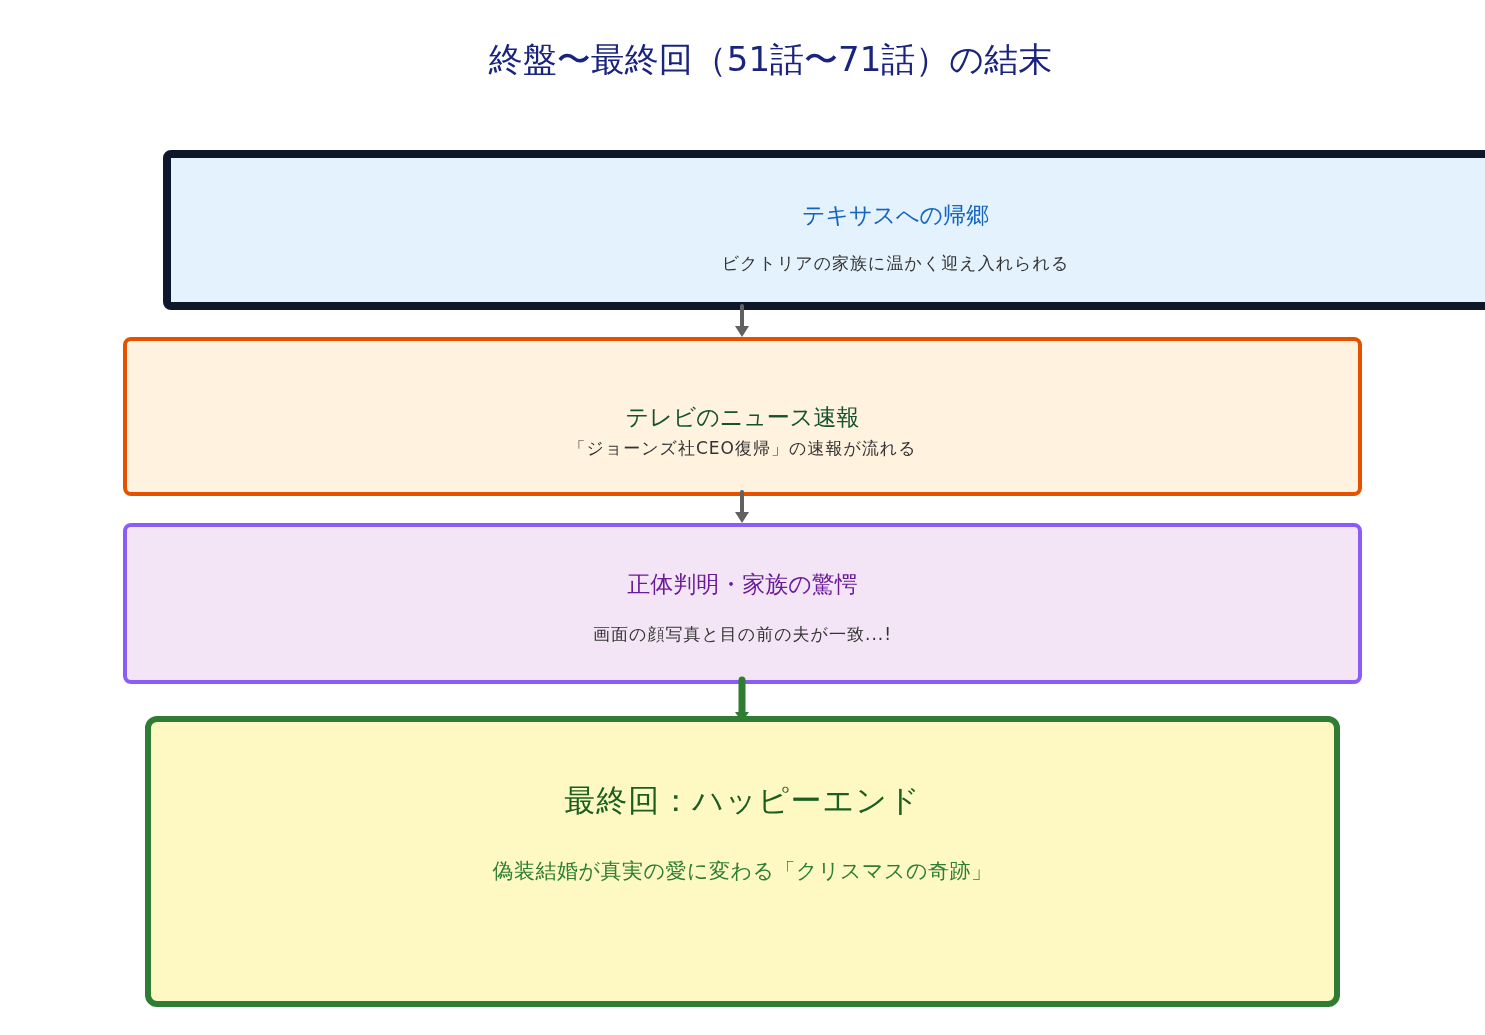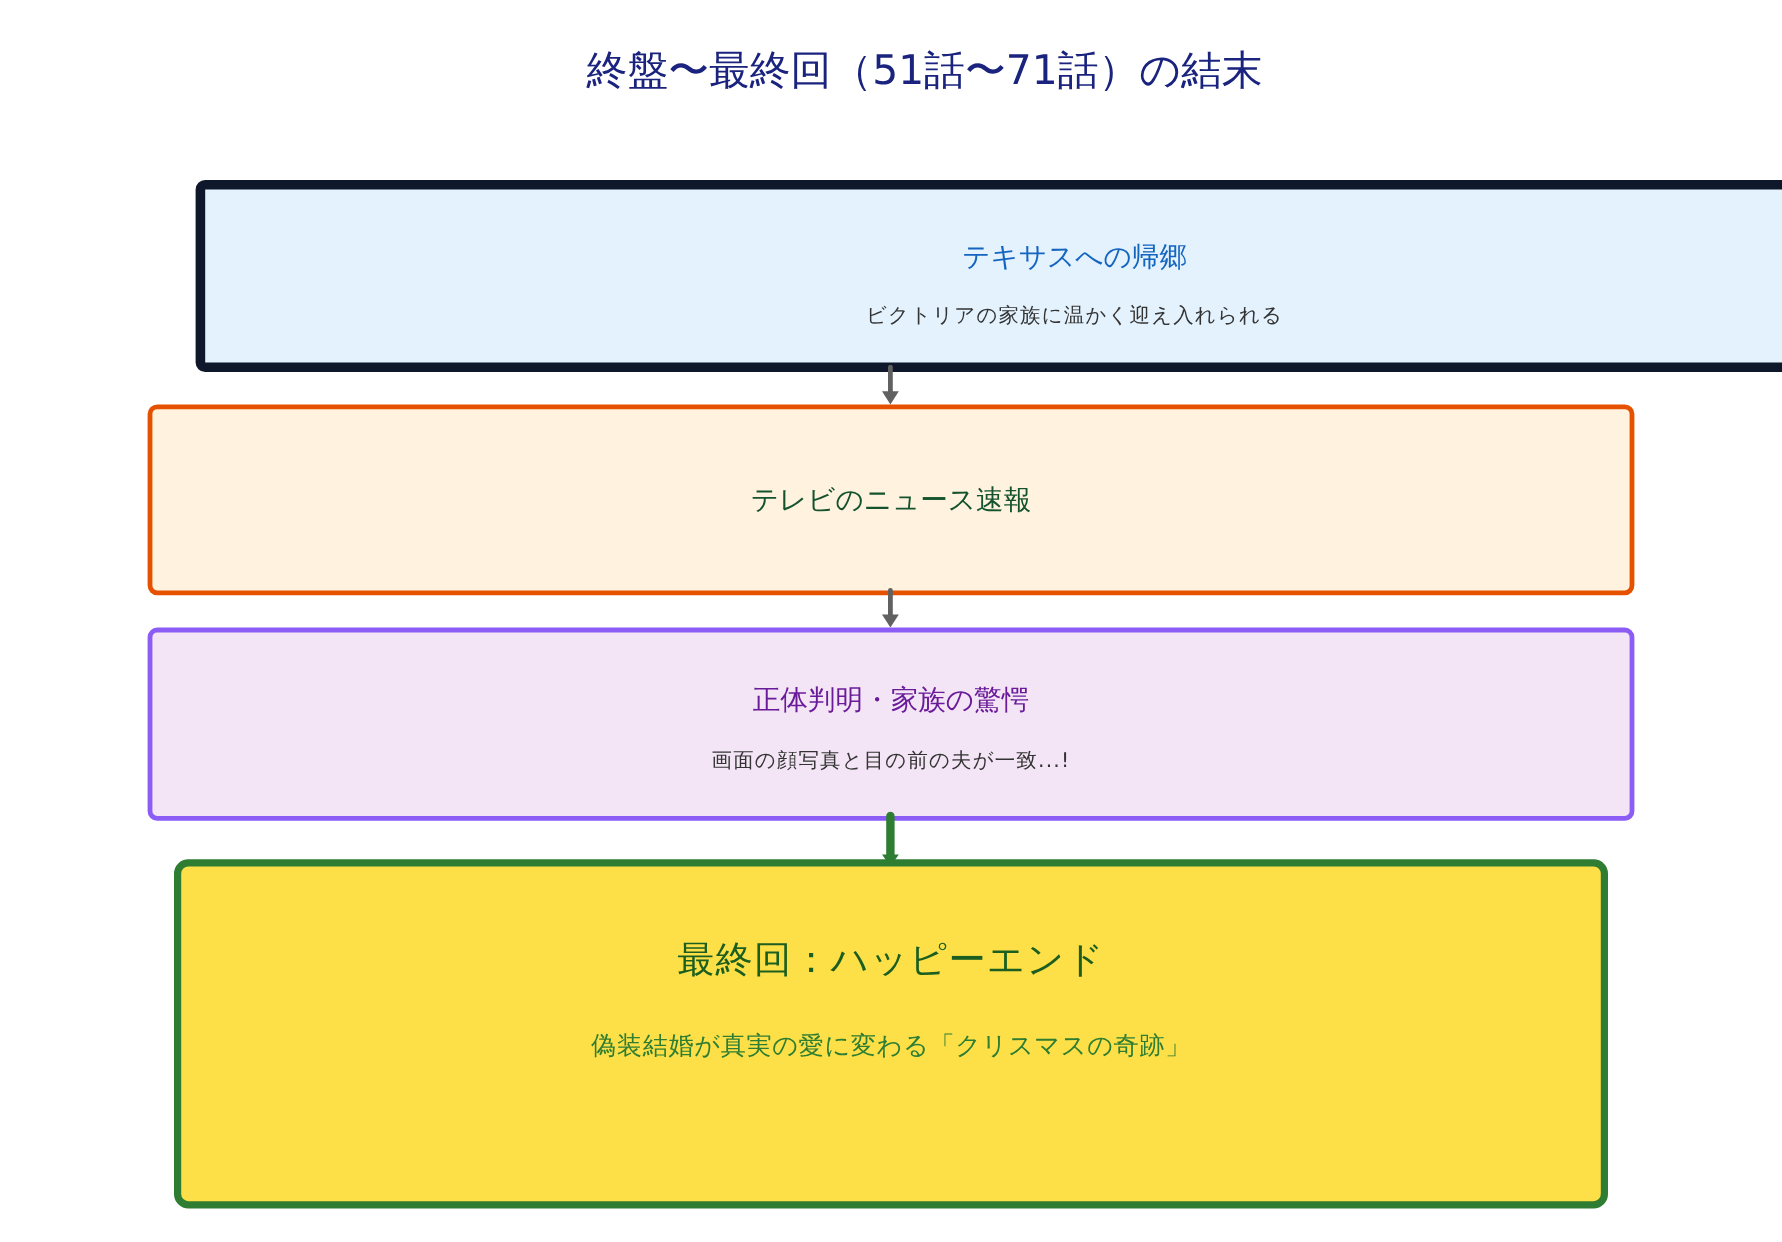--- a/index.html
+++ b/index.html
@@ -4,21 +4,21 @@
 <style>
   html, body { margin:0; padding:0; background:#ffffff; }
   body { width:1485px; height:1035px; position:relative; overflow:hidden;
          font-family: "DejaVu Sans", "Liberation Sans", sans-serif; }
   .title { position:absolute; left:0; top:36px; width:1485px; text-align:center;
            font-size:34px; color:#1A237E; line-height:46px;padding-left:28px; }
   .box { position:absolute; box-sizing:border-box; border-radius:8px; text-align:center; }
   .b1 { left:123px; top:150px; width:1465px; height:160px; border:8px solid #0f172a; background:#E3F2FD;margin-left:40px; }
   .b2 { left:123px; top:337px; width:1239px; height:159px; border:4px solid #E65100; background:#FFF3E0; }
   .b3 { left:123px; top:523px; width:1239px; height:161px; border:4px solid #8b5cf6; background:#F3E5F5; }
-  .b4 { left:145px; top:716px; width:1195px; height:291px; border:6px solid #2E7D32; background:#fde047; border-radius:12px; }
+  .b4 { left:145px; top:716px; width:1195px; height:291px; border:6px solid #2E7D32; background:#fef9c3; border-radius:12px; }
   .h { position:absolute; left:0; width:100%; font-size:23px; line-height:30px; }
   .s { position:absolute; left:0; width:100%; font-size:17px; line-height:24px; color:#333333; letter-spacing:1px; }
   .b1 .h { top:42px; color:#1565C0; }
   .b1 .s { top:93px; }
   .b2 .h { top:40px; color:#14532d;margin-top:21px; }
   .b2 .s { top:95px; }
   .b3 .h { top:42px; color:#6A1B9A; }
   .b3 .s { top:95px; }
   .b4 .h { top:58px; font-size:31px; line-height:40px; color:#1B5E20; letter-spacing:1px; }
   .b4 .m { position:absolute; left:0; width:100%; top:135px; font-size:21px; line-height:28px; color:#2E7D32; letter-spacing:0.5px; }
@@ -35,20 +35,21 @@
   <div class="s">ビクトリアの家族に温かく迎え入れられる</div>
 </div>
 
 <svg class="arrow" style="left:732px; top:304px;" width="20" height="36" viewBox="0 0 20 36">
   <line x1="10" y1="2" x2="10" y2="24" stroke="#616161" stroke-width="4" stroke-linecap="round"></line>
   <polygon points="3,22 17,22 10,33" fill="#616161"></polygon>
 </svg>
 
 <div class="box b2">
   <div class="h">テレビのニュース速報</div>
+  <div class="s">「ジョーンズ社CEO復帰」の速報が流れる</div>
 </div>
 
 <svg class="arrow" style="left:732px; top:490px;" width="20" height="36" viewBox="0 0 20 36">
   <line x1="10" y1="2" x2="10" y2="24" stroke="#616161" stroke-width="4" stroke-linecap="round"></line>
   <polygon points="3,22 17,22 10,33" fill="#616161"></polygon>
 </svg>
 
 <div class="box b3">
   <div class="h">正体判明・家族の驚愕</div>
   <div class="s">画面の顔写真と目の前の夫が一致...!</div>

